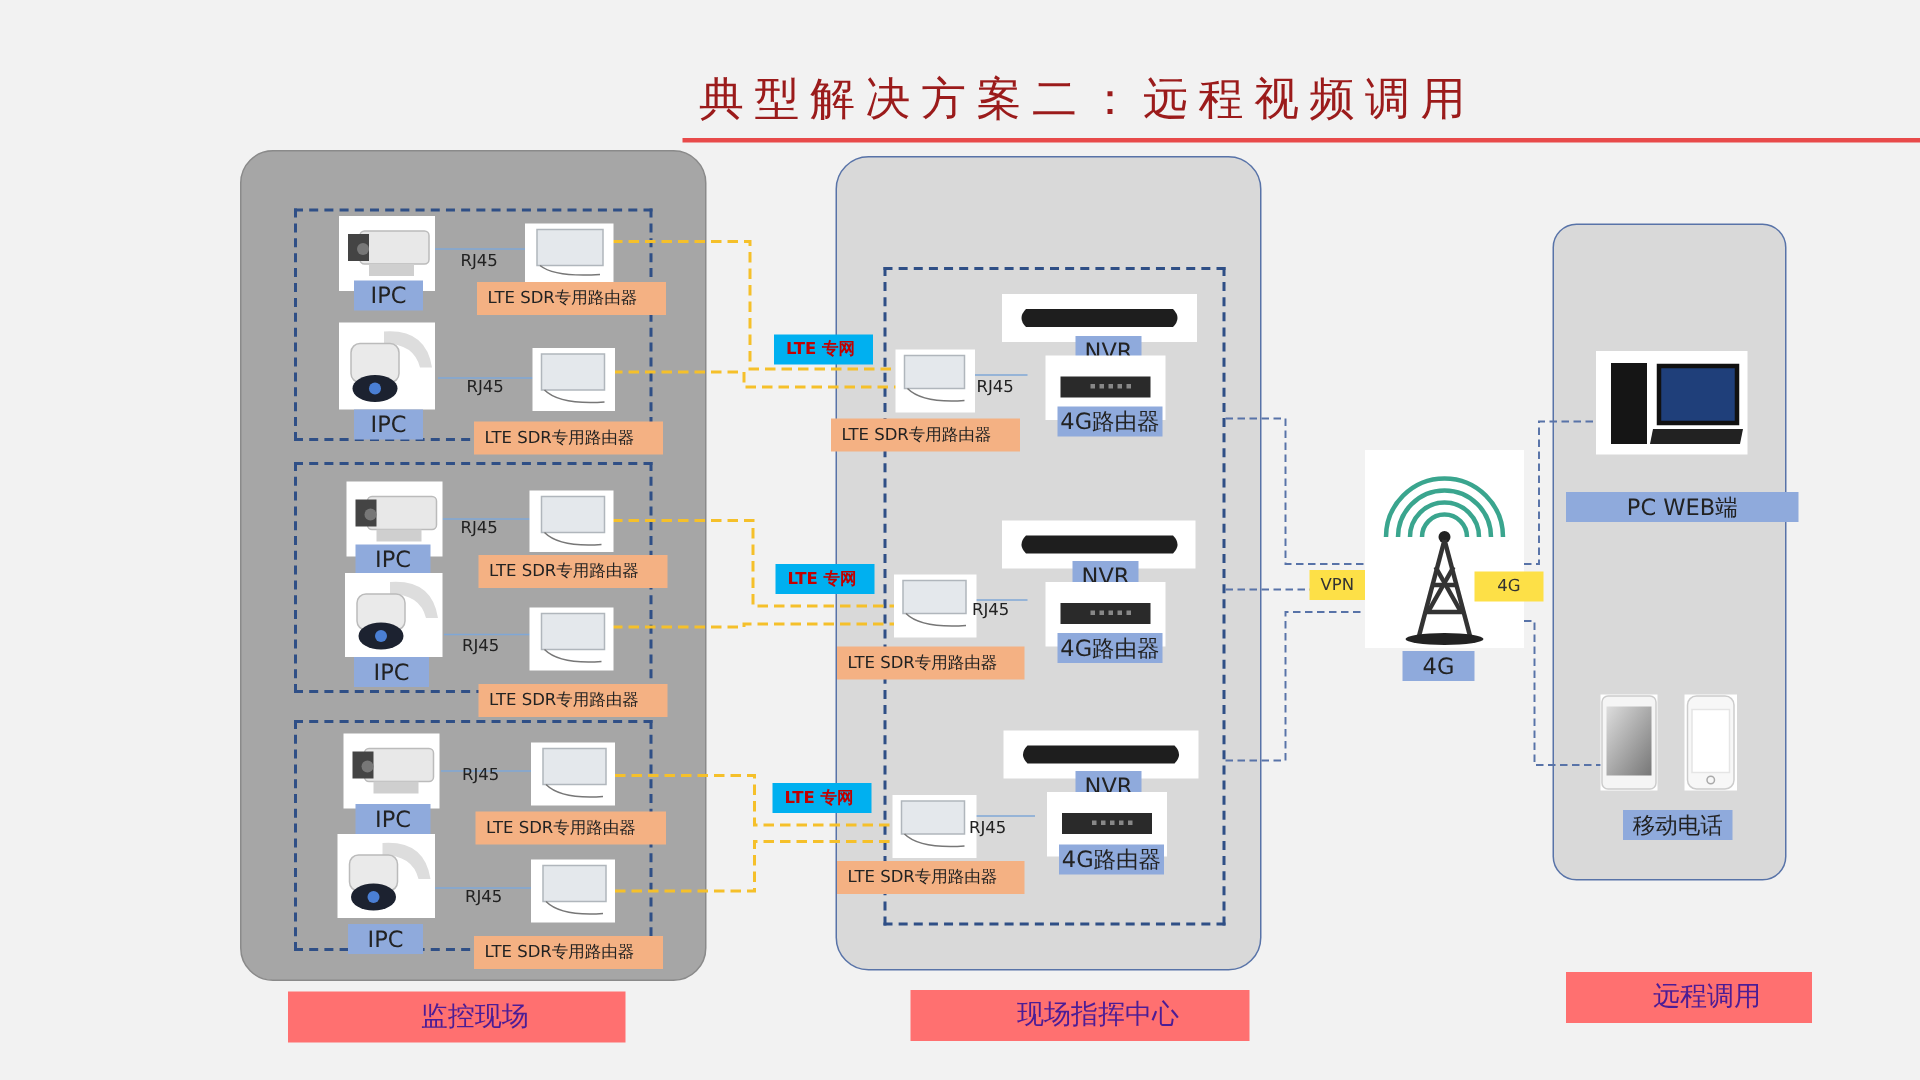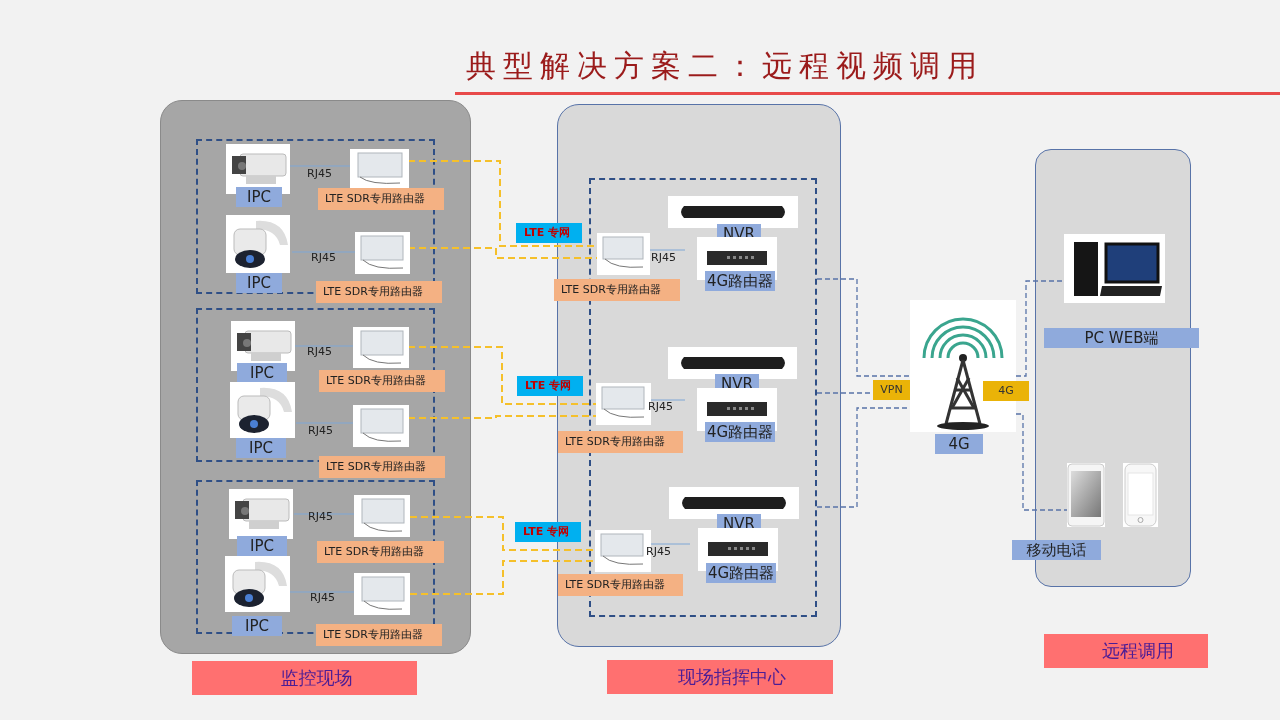--- a/index.html
+++ b/index.html
@@ -9,21 +9,21 @@
   .title { left:466px; top:46px; font-size:30px; color:#9b1b1b; letter-spacing:7px; white-space:nowrap; }
   .title-line { left:455px; top:92px; width:825px; height:3px; background:#e84a4a; }
   .panel { border-radius:22px; box-sizing:border-box; }
   .panel-site { left:160px; top:100px; width:311px; height:554px; background:#a6a6a6; border:1px solid #8a8a8a; }
   .panel-center { left:557px; top:104px; width:284px; height:543px; background:#d9d9d9; border:1.5px solid #5873a8; }
   .panel-remote { left:1035px; top:149px; width:156px; height:438px; background:#d9d9d9; border:1.5px solid #5873a8; border-radius:16px; }
   .group { border:2px dashed #2f4f86; box-sizing:border-box; }
   .imgbox { background:#fff; }
   .lbl-blue { background:#8faadc; color:#222; font-size:15px; text-align:center; line-height:20px; }
   .lbl-orange { background:#f4b183; color:#222; font-size:11px; text-align:left; padding-left:7px; line-height:22px; box-sizing:border-box; }
-  .lbl-gray { background:#eab308; color:#333; font-size:11px; text-align:center; line-height:20px; }
+  .lbl-gray { background:#fde047; color:#333; font-size:11px; text-align:center; line-height:20px; }
   .rj { font-size:11px; color:#222; }
   .lte-net { background:#00b0f0; color:#c00000; font-weight:bold; font-size:11px; line-height:20px; padding-left:8px; box-sizing:border-box; }
   .footer { background:#ff7070; color:#4c1d95; font-size:18px; text-align:center; line-height:34px;padding-left:24px; }
   svg.lines { position:absolute; left:0; top:0; }
 </style>
 </head>
 <body>
 
 <div class="abs title">典型解决方案二：远程视频调用</div>
 <div class="abs title-line"></div>
@@ -310,17 +310,17 @@
       <rect x="4" y="8" width="30" height="46" fill="url(#tg)"></rect>
     </svg>
 </div>
 <div class="abs imgbox" style="left:1123px;top:463px;width:35px;height:64px;">
   <svg width="35" height="64">
       <rect x="2" y="1" width="31" height="62" rx="6" fill="#f7f7f7" stroke="#ccc"></rect>
       <rect x="5" y="10" width="25" height="42" fill="#fff" stroke="#e5e5e5"></rect>
       <circle cx="17.5" cy="57" r="2.5" fill="none" stroke="#aaa"></circle>
     </svg>
 </div>
-<div class="abs lbl-blue" style="left:1012px;top:540px;width:89px;">移动电话</div>
+<div class="abs lbl-blue" style="left:1082px;top:540px;width:73px;">移动电话</div>
 
 <div class="abs footer" style="left:192px;top:661px;width:201px;">监控现场</div>
 <div class="abs footer" style="left:607px;top:660px;width:202px;">现场指挥中心</div>
-<div class="abs footer" style="left:1044px;top:634px;width:140px;">远程调用</div>
+<div class="abs footer" style="left:1044px;top:648px;width:140px;">远程调用</div>
 
 </body></html>

